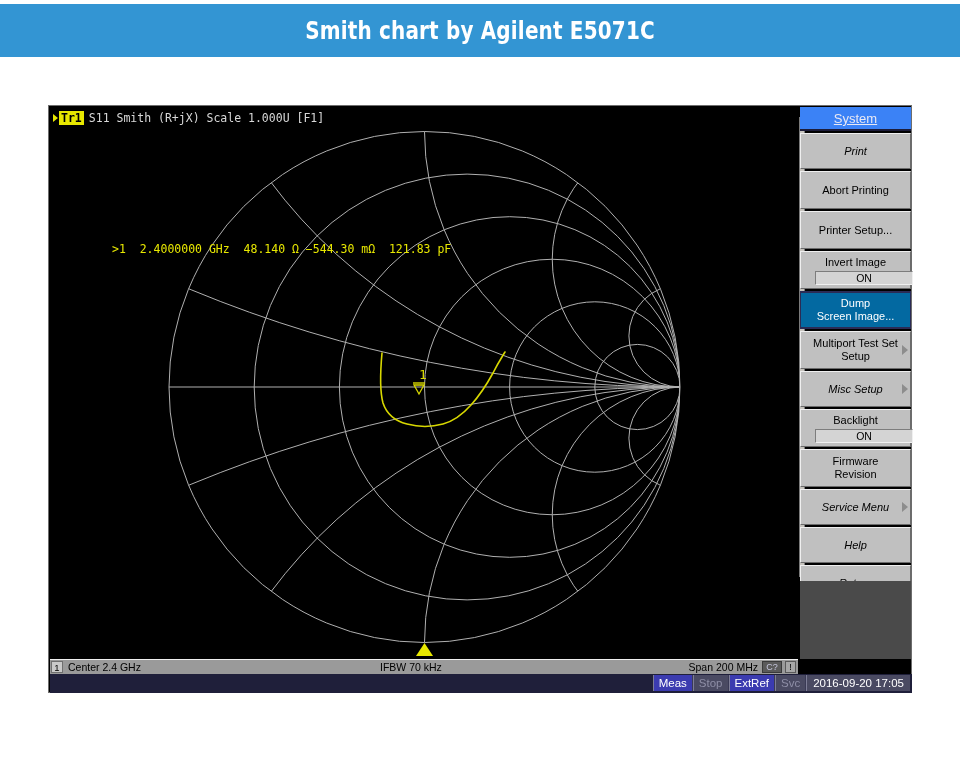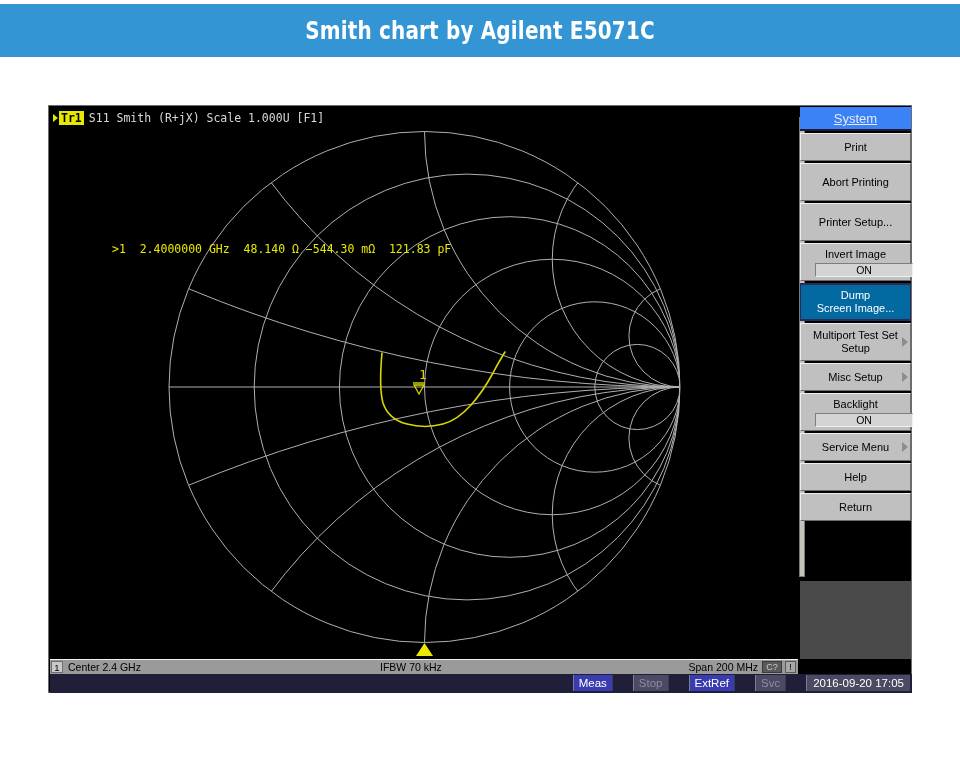--- a/index.html
+++ b/index.html
@@ -178,21 +178,21 @@
     border-bottom: 1px solid #6b6b6b;
     box-sizing: border-box;
     margin-top: 2px;
     display: flex;
     flex-direction: column;
     align-items: center;
     justify-content: center;
     padding: 0 2px;
   }
   .sk.h38 { height: 38px; }
-  .sk.h32 { height: 28px; }
+  .sk.h32 { height: 36px; font-style: italic; }
   .sk.sel {
     background: #0369a1;
     color: #ffffff;
     border-top: 2px solid #2b2b55;
     border-bottom: 2px solid #2b2b55;
     border-left: 1px solid #2b2b55;
     border-right: 1px solid #2b2b55;
   }
   .sk-line { line-height: 13px; }
   .sk-sub {
@@ -234,21 +234,20 @@
     box-sizing: border-box;
   }
   .sb-cluster {
     position: absolute;
     right: 2px; top: 1px;
     height: 16px;
     display: flex;
     align-items: stretch;
     font-size: 11.5px;
     font-family: "Liberation Sans", sans-serif;
-    gap: 20px;
   }
   .sb-item {
     padding: 0 5px;
     line-height: 16px;
     border-left: 1px solid #7d7d96;
     border-right: 1px solid #3a3a55;
   }
   .sb-on { background: #3b3bb0; color: #ffffff; }
   .sb-off { background: #4a4a62; color: #8e8ea6; }
   .sb-date { background: #4a4a62; color: #ffffff; padding: 0 6px; line-height: 16px; border-left: 1px solid #7d7d96; }
@@ -368,20 +367,24 @@
             <div class="sk-line">Setup</div>
             <div class="sk-arrow"></div>
           </div>
           <div class="sk h32">
             <div class="sk-line">Misc Setup</div>
             <div class="sk-arrow"></div>
           </div>
           <div class="sk h38">
             <div class="sk-line">Backlight</div>
             <div class="sk-sub">ON</div>
+          </div>
+          <div class="sk h38">
+            <div class="sk-line">Firmware</div>
+            <div class="sk-line">Revision</div>
           </div>
           <div class="sk h32">
             <div class="sk-line">Service Menu</div>
             <div class="sk-arrow"></div>
           </div>
           <div class="sk h32">
             <div class="sk-line">Help</div>
           </div>
           <div class="sk h32">
             <div class="sk-line">Return</div>

